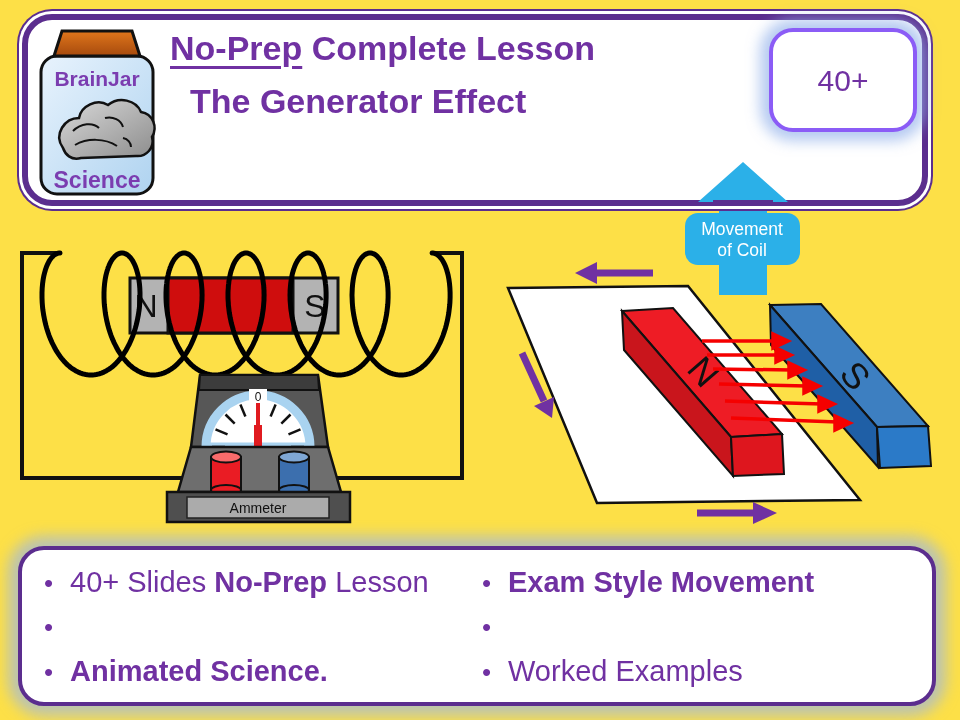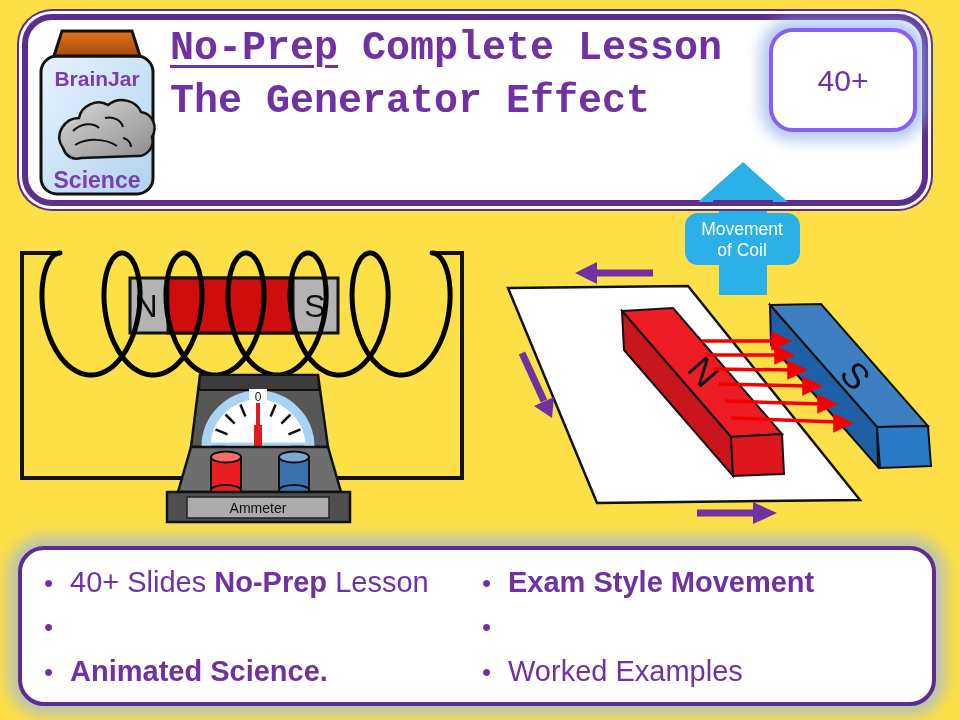--- a/index.html
+++ b/index.html
@@ -4,26 +4,26 @@
 <style>
   html,body{margin:0;padding:0;background:#fff;}
   .canvas{position:relative;width:960px;height:720px;background:#fde047;overflow:hidden;
           font-family:"Liberation Sans", sans-serif;}
 
   
   .header-box{position:absolute;left:22px;top:14px;width:894px;height:180px;background:#fff;
     border:6px solid #5B2D8E;border-radius:30px;
     box-shadow:0 0 0 3px #ffffff, 0 0 0 5px #5B2D8E;z-index:1;}
   .logo{position:absolute;left:38px;top:28px;z-index:3;}
-  .title{position:absolute;left:170px;top:22px;z-index:3;color:#7031A2;font-size:40px;
-         line-height:53px;white-space:nowrap;font-family:Liberation Mono, monospace;}
+  .title{position:absolute;left:170px;top:22px;z-index:3;color:#7031A2;font-size:34px;
+         line-height:53px;white-space:nowrap;}
   .title .l1{font-weight:bold;}
   .title .ul{text-decoration:underline;text-decoration-thickness:3px;text-underline-offset:6px;}
   .title .l2{font-weight:normal;}
-  .title .l3{font-weight:bold;}
+  .title .l3{font-weight:bold;margin-left:20px;}
   .badge{position:absolute;left:769px;top:28px;width:140px;height:96px;background:#fff;
     border:4px solid #8b5cf6;border-radius:24px;z-index:3;display:flex;flex-direction:column;
     align-items:center;justify-content:center;color:#7031A2;font-size:30px;line-height:39px;
     box-shadow:0 0 14px 9px rgba(150,180,235,0.70);}
 
   
   .left-diagram{position:absolute;left:15px;top:245px;z-index:2;}
   .right-diagram{position:absolute;left:480px;top:150px;z-index:4;}
 
   

